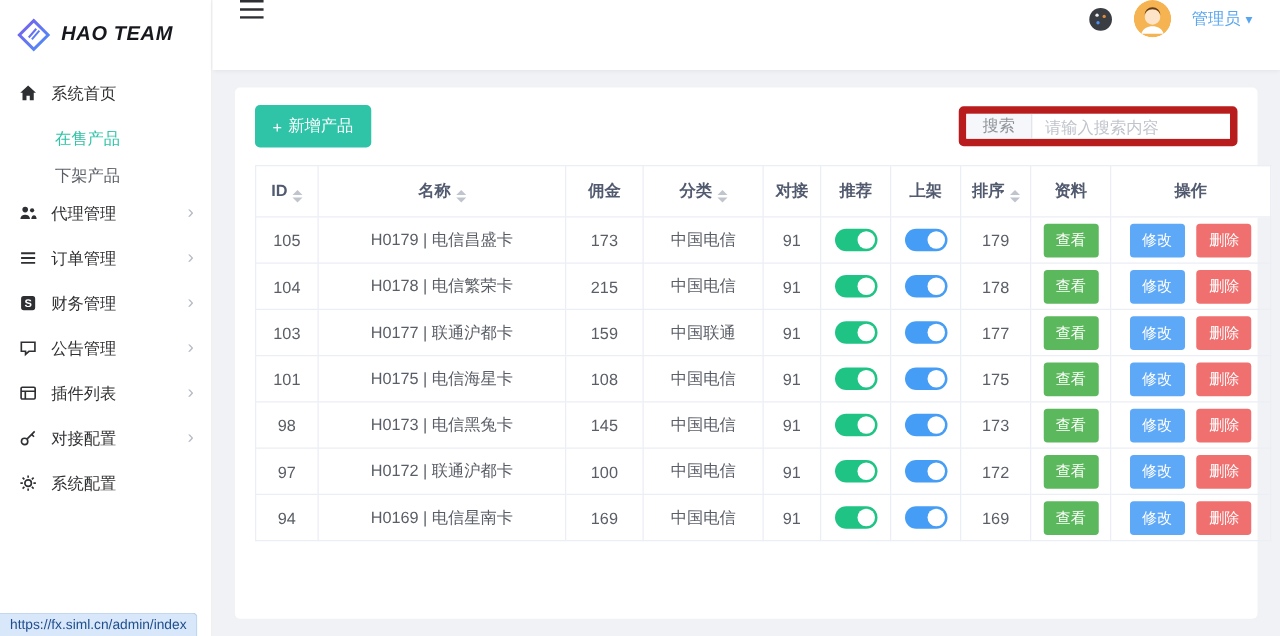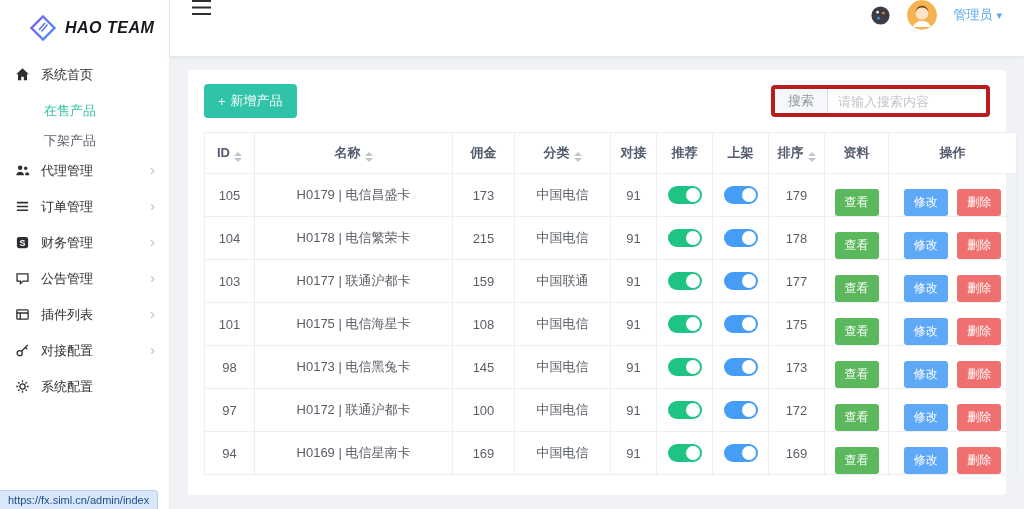--- a/index.html
+++ b/index.html
@@ -6,21 +6,21 @@
     --accent:#2fc3a7; --success:#5cb85c; --primary:#5ea8f8; --danger:#f07070;
     --toggle-green:#1fc484; --toggle-blue:#459df5; --username:#58a6f0; --active-menu:#2fc3a7;
   }
   *{margin:0;padding:0;box-sizing:border-box;}
   html,body{width:1024px;height:509px;overflow:hidden;}
   body{font-family:"Liberation Sans","DejaVu Sans",sans-serif;font-size:13px;color:#303133;background:#f0f2f5;}
   .app{display:flex;height:100%;}
 
   
   .sidebar{width:170px;background:#fff;border-right:1px solid #ececec;flex-shrink:0;display:flex;flex-direction:column;}
-  .logo-row{height:56px;display:flex;align-items:center;gap:7px;padding:0 28px;}
+  .logo-row{height:56px;display:flex;align-items:center;gap:7px;padding:0 12px;}
   .brand-title{font-weight:800;font-style:italic;font-size:16px;letter-spacing:.5px;color:#16181d;white-space:nowrap;}
   .nav{padding-top:10px;}
   .menu-item{height:36px;display:flex;align-items:flex-start;gap:10px;padding:0 14px;cursor:pointer;color:#303133;}
   .mi-icon{width:17px;height:17px;display:inline-flex;align-items:center;justify-content:center;color:#2d2f33;flex-shrink:0;}
   .mi-icon svg{width:15px;height:15px;}
   .mi-label{flex:1;}
   .mi-arrow{color:#b7bcc4;font-size:15px;line-height:1;margin-left:auto;}
   .rot90{display:inline-block;transform:rotate(90deg);}
   .submenu .menu-item{height:30px;padding-left:44px;color:#5a5e66;}
   .submenu .menu-item.active{color:var(--active-menu);}
@@ -32,39 +32,39 @@
   .topbar-right{margin-left:auto;display:flex;align-items:center;gap:16px;}
   .palette{width:21px;height:21px;cursor:pointer;}
   .avatar{width:30px;height:30px;border-radius:50%;overflow:hidden;cursor:pointer;flex-shrink:0;}
   .user-chip{display:flex;align-items:center;gap:4px;color:var(--username);cursor:pointer;font-size:13px;}
 
   
   .content{flex:1;padding:14px 18px;overflow:hidden;}
   .card{background:#fff;border-radius:4px;padding:14px 16px;height:100%;}
   .toolbar{display:flex;justify-content:space-between;align-items:center;margin-bottom:14px;}
   .btn-add{background:var(--accent);color:#fff;border:none;border-radius:4px;padding:8px 14px;font-size:13px;cursor:pointer;display:inline-flex;align-items:center;gap:5px;}
-  .search-group{display:flex;align-items:stretch;border:4px solid #b91c1c;border-radius:4px;overflow:hidden;height:32px;}
+  .search-group{display:flex;align-items:stretch;border:6px solid #b91c1c;border-radius:4px;overflow:hidden;height:32px;}
   .search-label{display:flex;align-items:center;padding:0 13px;background:#f5f7fa;color:#909399;border-right:1px solid #dcdfe6;font-size:13px;}
   .search-input{border:none;outline:none;padding:0 10px;width:158px;font-size:13px;color:#1d4ed8;font-family:inherit;}
   .search-input::placeholder{color:#c0c4cc;}
 
   
   table{width:100%;border-collapse:collapse;table-layout:fixed;}
   th,td{border:1px solid #ebeef5;text-align:center;font-size:13px;padding:0 4px;}
   th{height:41px;color:#515a6e;font-weight:bold;background:#fff;}
   td{height:37px;color:#5a5e66;}
   .sort{display:inline-flex;flex-direction:column;gap:2px;margin-left:4px;vertical-align:1px;}
   .sort i{display:block;width:0;height:0;border-left:4px solid transparent;border-right:4px solid transparent;}
   .sort .up{border-bottom:4px solid #c0c4cc;}
   .sort .down{border-top:4px solid #c0c4cc;}
   .switch{display:inline-block;width:34px;height:18px;border-radius:9px;position:relative;cursor:pointer;vertical-align:middle;}
   .switch::after{content:"";position:absolute;width:14px;height:14px;border-radius:50%;background:#fff;top:2px;right:2px;}
   .sw-green{background:var(--toggle-green);}
   .sw-blue{background:var(--toggle-blue);}
-  .btn{border:none;color:#fff;font-size:12px;padding:5px 10px;border-radius:3px;cursor:pointer;font-family:inherit;margin-top:15px;}
+  .btn{border:none;color:#fff;font-size:12px;padding:5px 10px;border-radius:3px;cursor:pointer;font-family:inherit;}
   .btn-view{background:var(--success);}
   .btn-edit{background:var(--primary);}
   .btn-del{background:var(--danger);margin-left:6px;}
 
   
   .statusbar{position:fixed;left:0;bottom:0;background:#d8e7fa;border:1px solid #b9d0ec;border-left:none;border-bottom:none;border-top-right-radius:4px;padding:3px 8px;font-size:11px;color:#1f4e8c;z-index:10;}
 </style>
 </head>
 <body>
 

